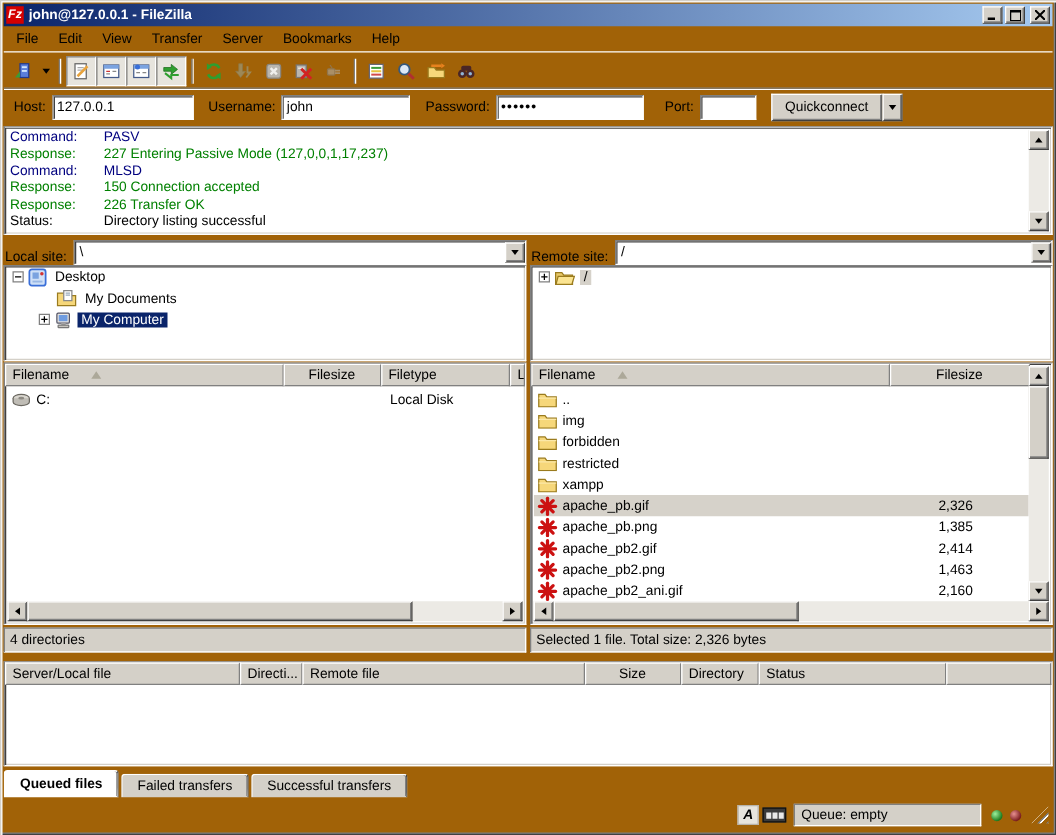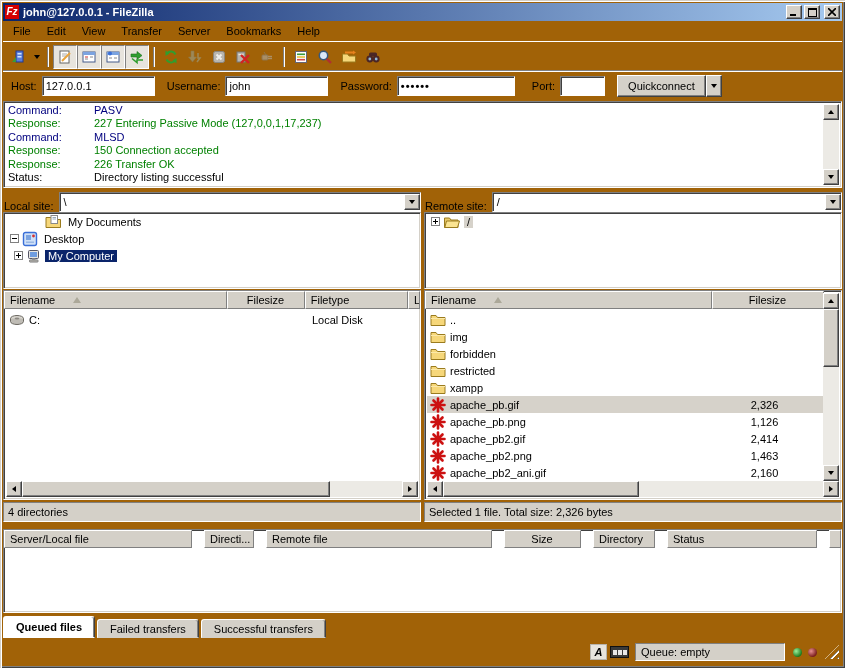--- a/index.html
+++ b/index.html
@@ -53,21 +53,21 @@
   .tri-d{ width:0;height:0;border-left:3px solid transparent;border-right:3px solid transparent;border-top:4px solid #000; }
   .tri-u{ width:0;height:0;border-left:3px solid transparent;border-right:3px solid transparent;border-bottom:4px solid #000; }
   .tri-l{ width:0;height:0;border-top:3px solid transparent;border-bottom:3px solid transparent;border-right:4px solid #000; }
   .tri-r{ width:0;height:0;border-top:3px solid transparent;border-bottom:3px solid transparent;border-left:4px solid #000; }
   .sort-asc{ width:0;height:0;border-left:4px solid transparent;border-right:4px solid transparent;border-bottom:6px solid #aca899; margin-left:18px; }
 
   
   .logbox{ position:absolute; left:3px; right:3px; top:101px; height:87px; }
   .log-content{ position:absolute; left:2px; top:2px; right:19px; bottom:2px; overflow:hidden; background:#fff; }
   .log-line{ height:13.4px; line-height:13.4px; white-space:nowrap; }
-  .log-label{ display:inline-block; width:88px; padding-left:2px; }
+  .log-label{ display:inline-block; width:77px; padding-left:2px; }
   .lc{ color:#00007f; } .lr{ color:#008000; } .ls{ color:#000; }
 
   
   .vscroll{ position:absolute; right:2px; top:2px; bottom:2px; width:16px; background:#eceae5; display:flex; flex-direction:column; }
   .sbtn{ width:16px; height:16px; flex:none; background:#d4d0c8; border:1px solid; border-color:#ffffff #404040 #404040 #ffffff;
          box-shadow: inset -1px -1px 0 #808080; display:flex; align-items:center; justify-content:center; }
   .sthumb{ background:#d4d0c8; border:1px solid; border-color:#ffffff #404040 #404040 #ffffff; box-shadow: inset -1px -1px 0 #808080; }
   .strack{ flex:1; }
   .hscroll{ position:absolute; left:2px; right:2px; bottom:2px; height:16px; background:#eceae5; display:flex; }
   .hthumb{ height:16px; }
@@ -100,21 +100,21 @@
   .lrows{ position:absolute; left:2px; right:2px; top:20px; bottom:18px; background:#fff; overflow:hidden; }
   .frow{ height:17px; display:flex; align-items:center; white-space:nowrap; }
   .frow.sel{ background:#d6d2ca; }
   .fcell{ display:flex; align-items:center; overflow:hidden; height:17px; }
   .f-icon{ margin:0 4px 0 3px; flex:none; display:flex; }
   .num{ justify-content:center; padding-right:6px; }
   .pane-status{ margin-top:2px; height:20px; line-height:18px; padding:0 4px; white-space:nowrap; overflow:hidden; }
 
   
   .queuebox{ position:absolute; left:3px; right:3px; top:529px; height:84px; }
-  .qheader{ display:flex;gap:12px; }
+  .qheader{ display:flex; }
   .qbody{ position:absolute; left:2px; right:2px; top:20px; bottom:2px; background:#fff; }
   
   .tabs{ position:absolute; left:3px; top:615px; height:23px; display:flex; align-items:flex-end; }
   .tab{ height:19px; padding:0 12px; display:flex; align-items:center; margin-right:2px; background:#d4d0c8;
         border:1px solid; border-color:#ffffff #404040 transparent #ffffff; box-shadow: inset -1px 0 0 #808080;
         border-radius:3px 3px 0 0; }
   .tab.active{ height:22px; background:#fff; font-weight:bold; }
   
   .statusbar{ position:absolute; left:3px; right:3px; bottom:4px; height:24px; display:flex; align-items:center; justify-content:flex-end; padding-right:3px; }
   .st-icon{ width:17px; height:16px; display:flex; align-items:center; justify-content:center; margin-right:3px; border:1px solid #b8b4ac; background:#e7e4dd; font-weight:bold; font-style:italic; }
@@ -319,44 +319,44 @@
       <div class="site-row">
         <span class="site-label">Local site:</span>
         <div class="combo">
           <span class="combo-text">\</span>
           <div class="combo-btn">
               <span class="tri-d"></span>
             </div>
         </div>
       </div>
       <div class="treebox sunken">
-        <div class="tree-row" style="padding-left:38px">
-          <span class="t-icon">
-              <svg width="17" height="15">
-                <path d="M1 3.5 h5.5 l1.5 2 h7.5 v8 h-14.5 z" fill="#f6d77a" stroke="#9a7b1e"></path>
-                <rect x="6" y="1.5" width="6.5" height="8" fill="#fff" stroke="#888"></rect>
-                <line x1="7.5" y1="3.5" x2="11" y2="3.5" stroke="#9ab"></line>
-                <line x1="7.5" y1="5" x2="11" y2="5" stroke="#9ab"></line>
-              </svg>
-            </span>
-          <span class="t-label">My Documents</span>
-        </div>
         <div class="tree-row" style="padding-left:6px">
           <span class="expander"></span>
           <span class="t-icon">
               <svg width="16" height="16">
                 <rect x="1.5" y="1.5" width="13" height="13" rx="2" fill="#cfe0f7" stroke="#3a6fd8" stroke-width="1.4"></rect>
                 <rect x="4" y="4" width="5" height="5" fill="#7ba3e0"></rect>
                 <circle cx="11.5" cy="5" r="1.4" fill="#d23333"></circle>
                 <rect x="4" y="10.5" width="8" height="1.5" fill="#9ab8e4"></rect>
               </svg>
             </span>
           <span class="t-label">Desktop</span>
         </div>
-        <div class="tree-row" style="padding-left:10px">
+        <div class="tree-row" style="padding-left:38px">
+          <span class="t-icon">
+              <svg width="17" height="15">
+                <path d="M1 3.5 h5.5 l1.5 2 h7.5 v8 h-14.5 z" fill="#f6d77a" stroke="#9a7b1e"></path>
+                <rect x="6" y="1.5" width="6.5" height="8" fill="#fff" stroke="#888"></rect>
+                <line x1="7.5" y1="3.5" x2="11" y2="3.5" stroke="#9ab"></line>
+                <line x1="7.5" y1="5" x2="11" y2="5" stroke="#9ab"></line>
+              </svg>
+            </span>
+          <span class="t-label">My Documents</span>
+        </div>
+        <div class="tree-row" style="padding-left:27px">
           <span class="expander plus"></span>
           <span class="t-icon">
               <svg width="16" height="16">
                 <rect x="2.5" y="2.5" width="10" height="8" rx="1" fill="#e7e5e0" stroke="#556"></rect>
                 <rect x="4" y="4" width="7" height="5" fill="#6f9ce0"></rect>
                 <rect x="6" y="10.5" width="3.5" height="1.5" fill="#aaa"></rect>
                 <rect x="3.5" y="12" width="8.5" height="2" rx="0.5" fill="#c9c6bf" stroke="#777"></rect>
               </svg>
             </span>
           <span class="t-label sel">My Computer</span>
@@ -543,21 +543,21 @@
                       <line x1="8" y1="1.5" x2="8" y2="14.5"></line>
                       <line x1="1.5" y1="8" x2="14.5" y2="8"></line>
                       <line x1="3.5" y1="3.5" x2="12.5" y2="12.5"></line>
                       <line x1="12.5" y1="3.5" x2="3.5" y2="12.5"></line>
                     </g>
                   </svg>
                 </span>
                 <span>apache_pb.png</span>
               </div>
             <div class="fcell num" style="flex:1">
-                <span>1,126</span>
+                <span>1,385</span>
               </div>
           </div>
           <div class="frow">
             <div class="fcell" style="width:285px">
                 <span class="f-icon">
                   <svg width="16" height="16">
                     <g stroke="#cc1111" stroke-width="2.6" stroke-linecap="round">
                       <line x1="8" y1="1.5" x2="8" y2="14.5"></line>
                       <line x1="1.5" y1="8" x2="14.5" y2="8"></line>
                       <line x1="3.5" y1="3.5" x2="12.5" y2="12.5"></line>

